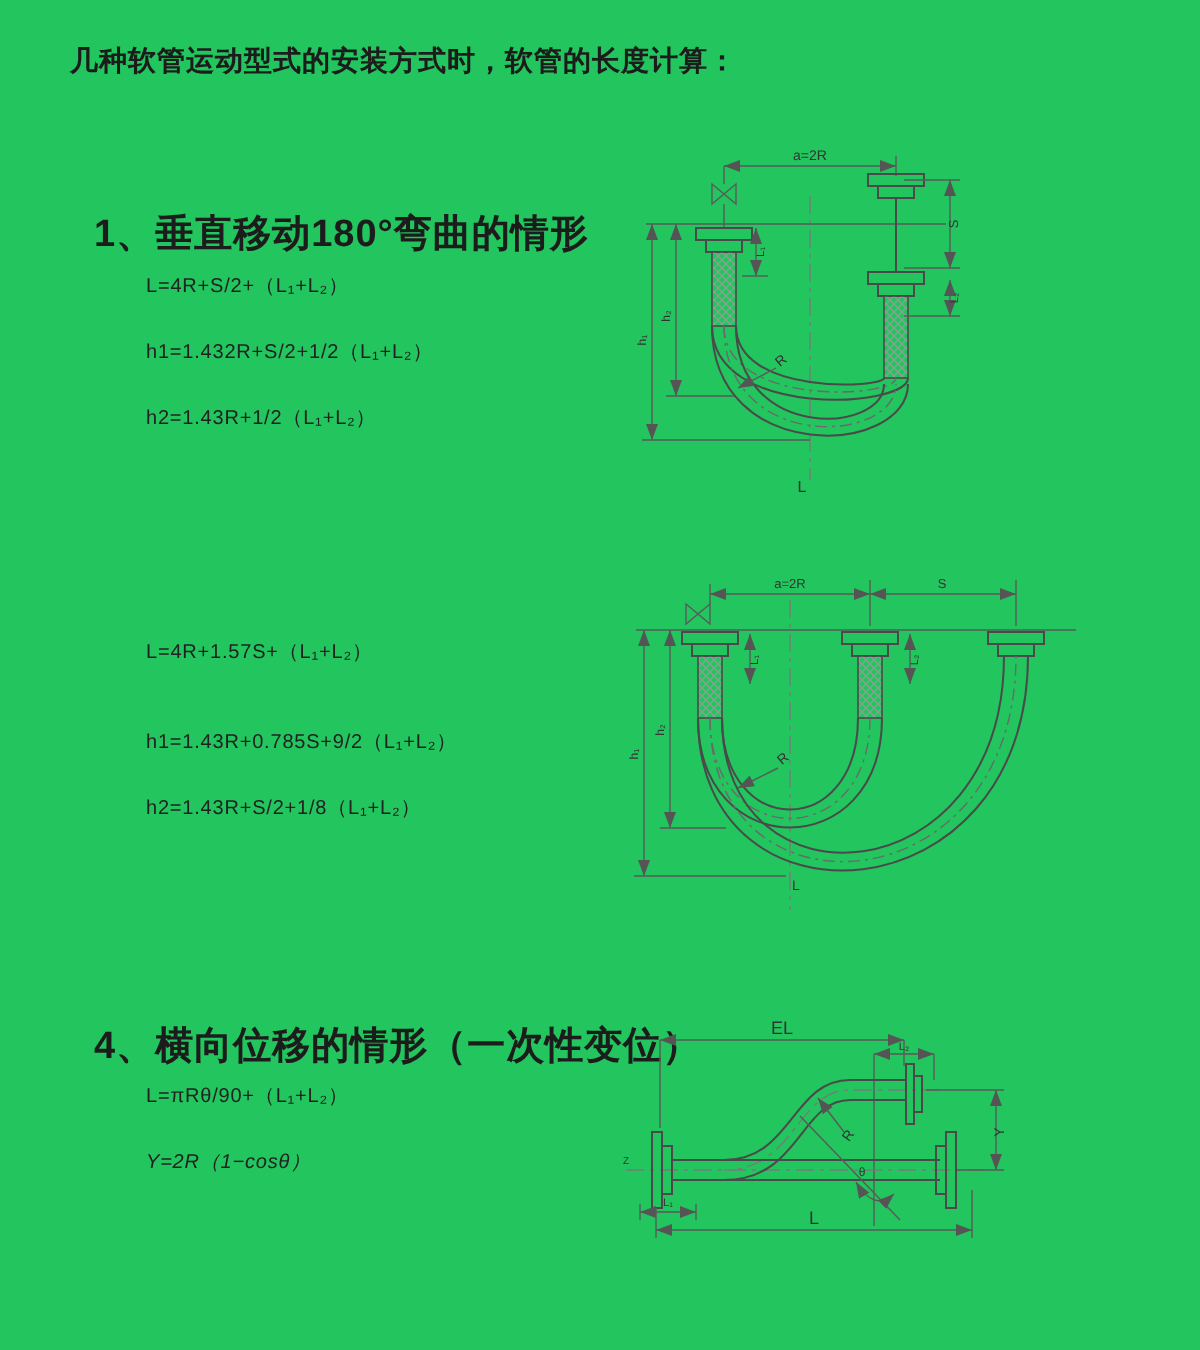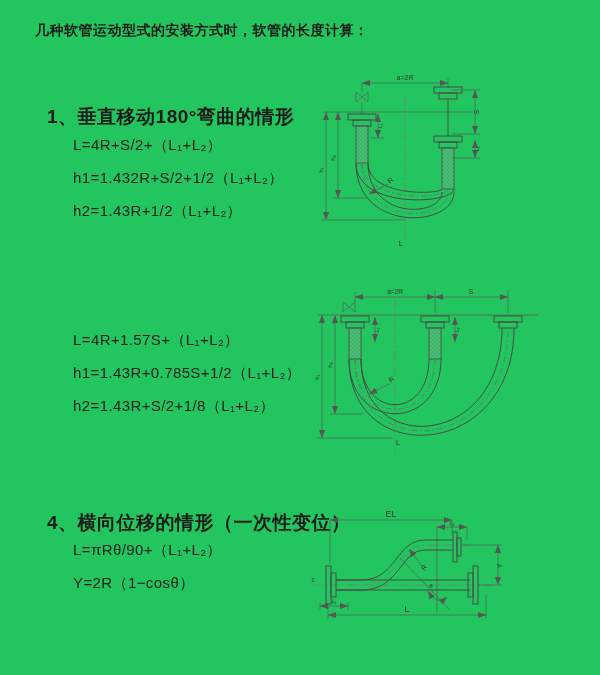--- a/index.html
+++ b/index.html
@@ -1,20 +1,20 @@
 <!DOCTYPE html>
 <html><head>
 <meta charset="utf-8">
 <style>
   html,body{margin:0;padding:0;background:#fff;}
   .page{position:relative;width:600px;height:675px;background:#22c55e;overflow:hidden;
         font-family:"Liberation Sans","DejaVu Sans",sans-serif;color:#1c1c1c;}
   .title{position:absolute;left:35px;top:22px;font-size:14px;font-weight:bold;letter-spacing:0.5px;}
   .sec-head{position:absolute;left:47px;font-size:19px;font-weight:bold;letter-spacing:0.5px;}
-  .formula{position:absolute;left:73px;font-size:15px;letter-spacing:0.4px;color:#222;text-align:right;}
+  .formula{position:absolute;left:73px;font-size:10px;letter-spacing:0.4px;color:#222;text-align:right;}
   svg{position:absolute;}
   .ol{stroke:#4a4a4a;stroke-width:1;fill:none;}
   .tl{stroke:#5a5a5a;stroke-width:0.7;fill:none;}
   .dl{stroke:#5a5a5a;stroke-width:0.7;fill:none;}
   .cl{stroke:#7a7a7a;stroke-width:0.7;fill:none;stroke-dasharray:9,3,2,3;}
   .cd{stroke:#6a6a6a;stroke-width:0.7;fill:none;stroke-dasharray:6,2.5,1.5,2.5;}
   .ht{fill:url(#hp);stroke:#4a4a4a;stroke-width:0.8;}
   .ht2{fill:url(#hp2);stroke:#4a4a4a;stroke-width:0.8;}
   text{fill:#333;font-family:"Liberation Sans","DejaVu Sans",sans-serif;}
 </style>
@@ -23,27 +23,27 @@
 
 <div class="page">
 
   <div class="title">几种软管运动型式的安装方式时，软管的长度计算：</div>
 
   <div class="sec-head" style="top:104px;">1、垂直移动180°弯曲的情形</div>
   <div class="formula" style="top:136px;">L=4R+S/2+（L₁+L₂）</div>
   <div class="formula" style="top:169px;">h1=1.432R+S/2+1/2（L₁+L₂）</div>
   <div class="formula" style="top:202px;">h2=1.43R+1/2（L₁+L₂）</div>
 
-  <div class="formula" style="top:331px;">L=4R+1.57S+（L₁+L₂）</div>
-  <div class="formula" style="top:364px;">h1=1.43R+0.785S+1/2（L₁+L₂）</div>
+  <div class="formula" style="top:319px;">L=4R+1.57S+（L₁+L₂）</div>
+  <div class="formula" style="top:364px;">h1=1.43R+0.785S+9/2（L₁+L₂）</div>
   <div class="formula" style="top:397px;">h2=1.43R+S/2+1/8（L₁+L₂）</div>
 
   <div class="sec-head" style="top:510px;">4、横向位移的情形（一次性变位）</div>
   <div class="formula" style="top:541px;">L=πRθ/90+（L₁+L₂）</div>
-  <div class="formula" style="top:574px;">Y=2R（1−cosθ）</div>
+  <div class="formula" style="top:574px;font-style:italic;">Y=2R（1−cosθ）</div>
 
   <svg style="left:305px;top:70px;" width="290" height="185" viewBox="0 0 290 185">
     <defs>
       <marker id="a1" markerWidth="9" markerHeight="7" refX="8" refY="3" orient="auto-start-reverse" markerUnits="userSpaceOnUse">
         <path d="M0,0 L8,3 L0,6 Z" fill="#555"></path>
       </marker>
       <pattern id="hp" width="4" height="4" patternUnits="userSpaceOnUse">
         <path d="M0,0 L4,4 M4,0 L0,4" stroke="#999" stroke-width="0.6"></path>
       </pattern>
     </defs>

